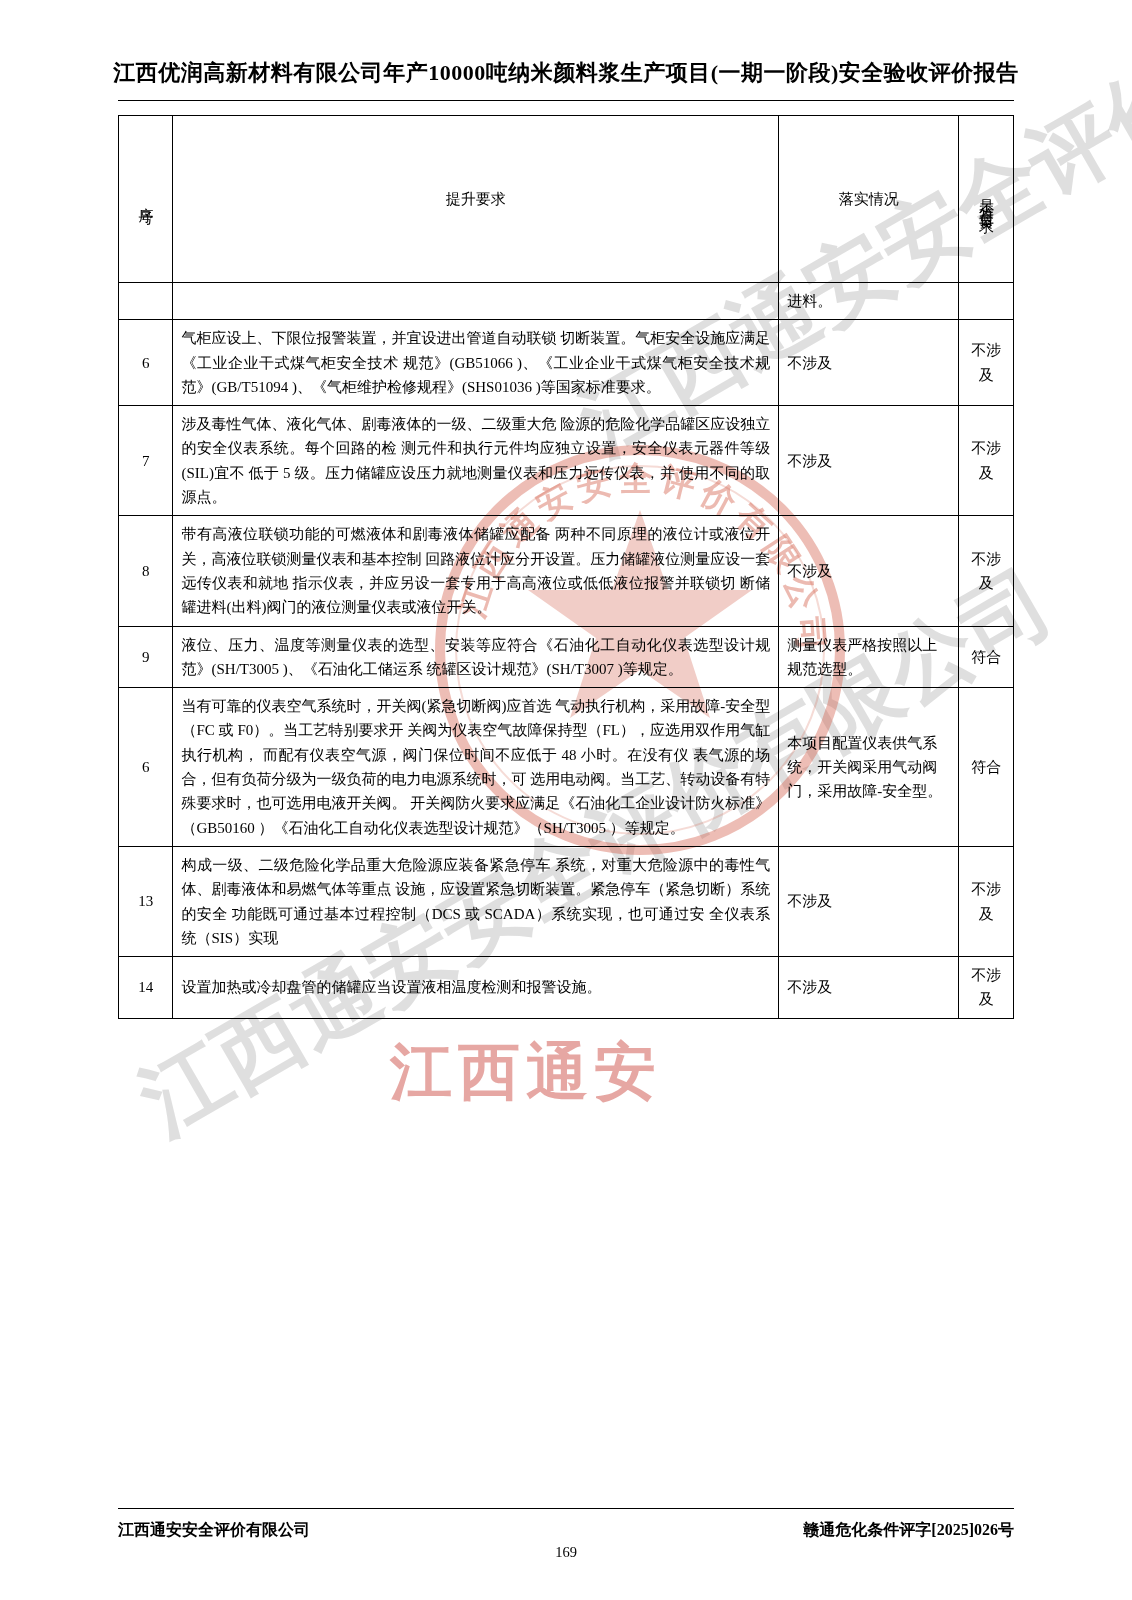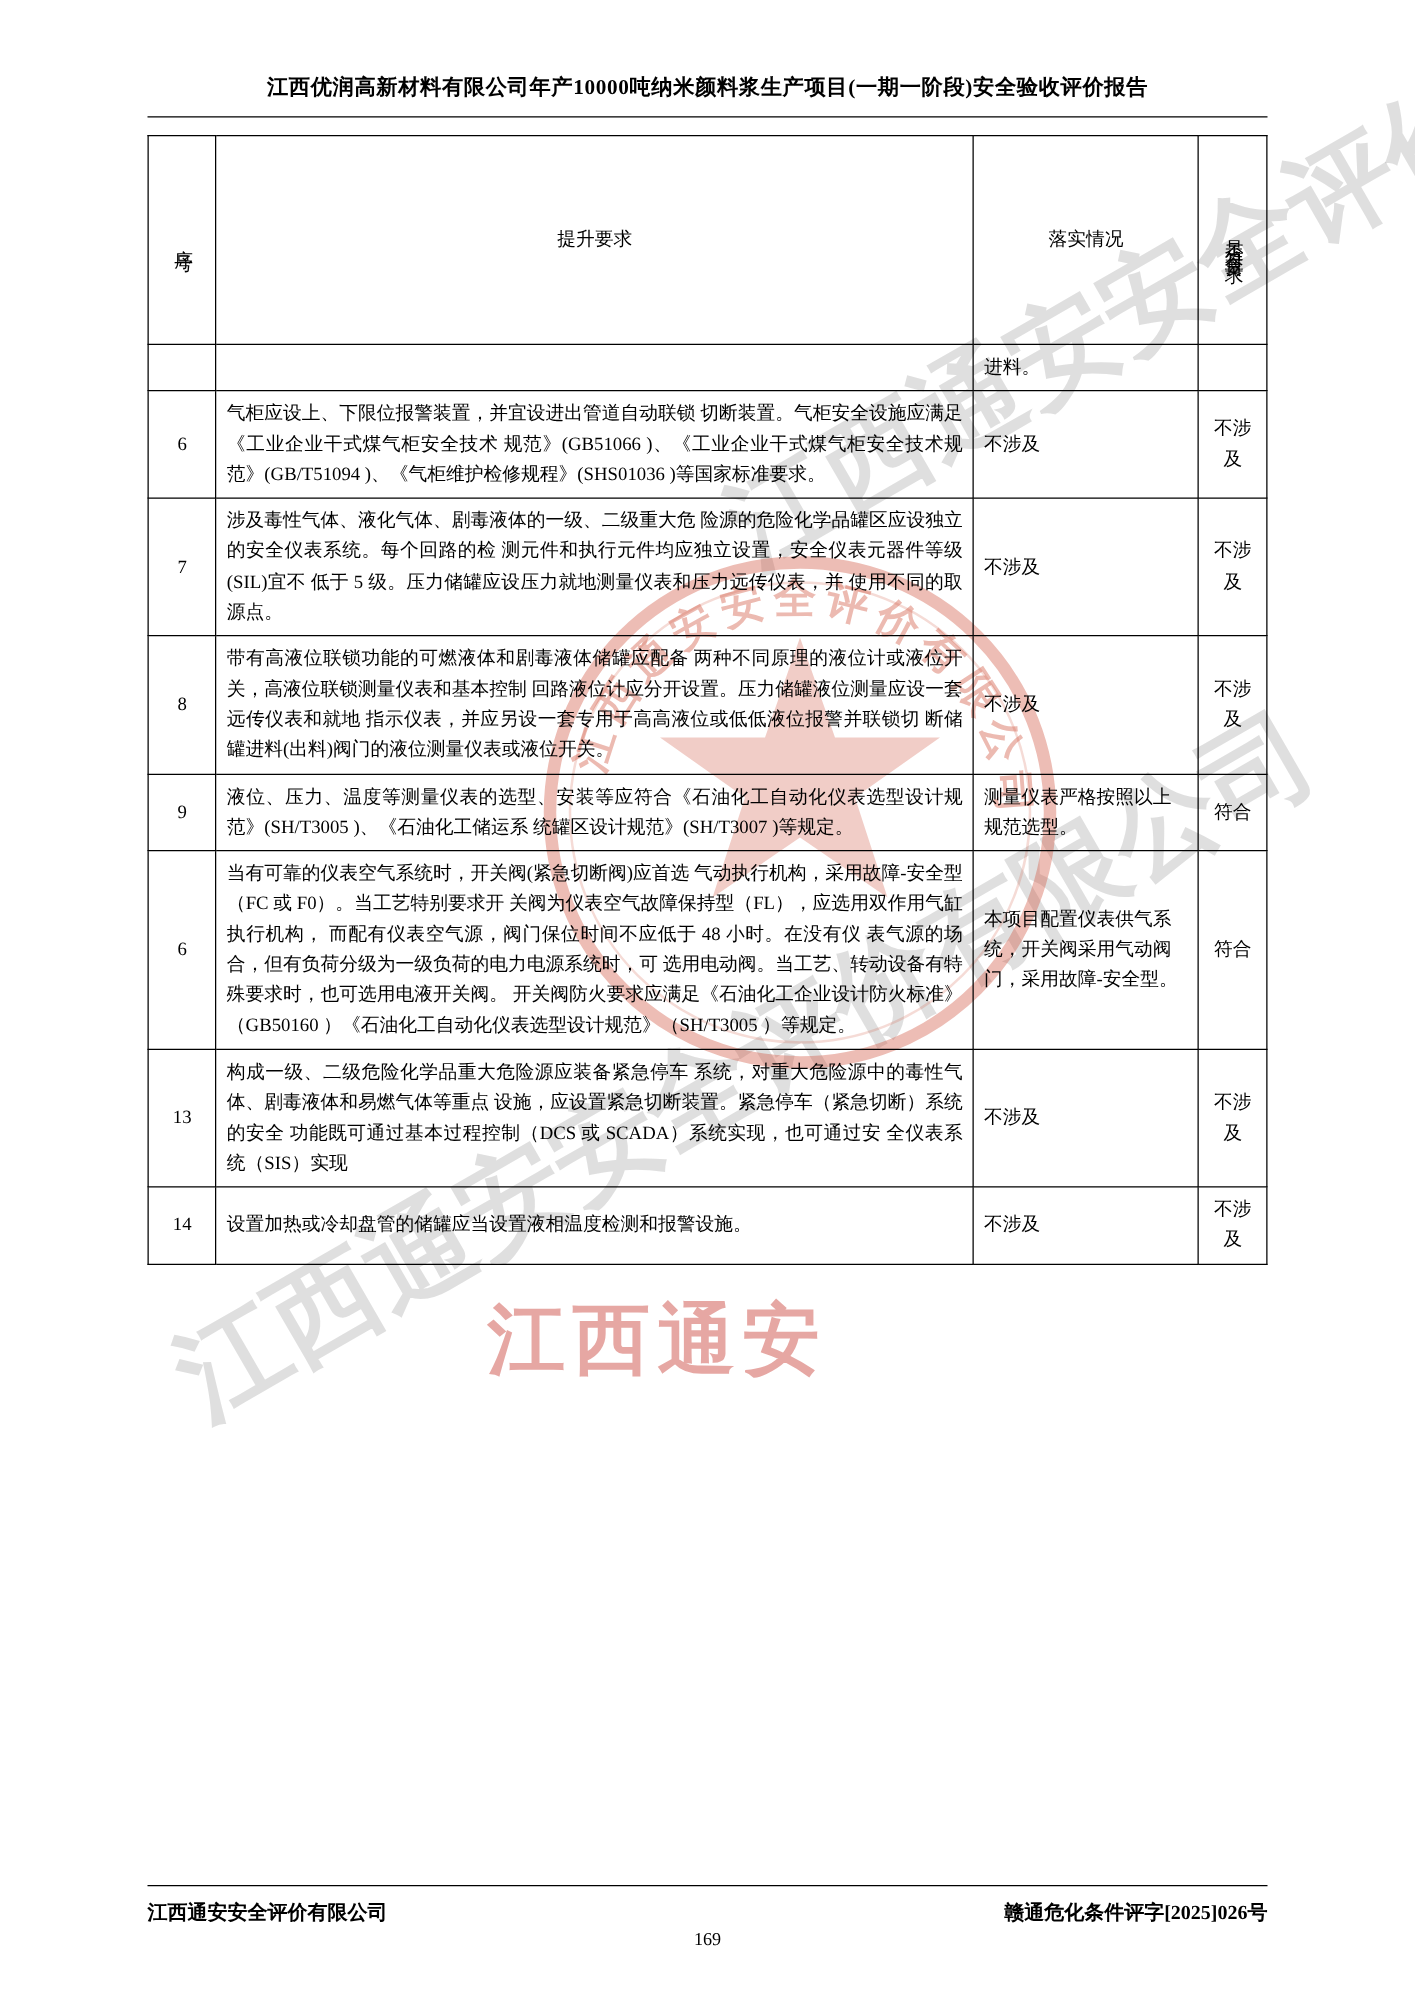--- a/index.html
+++ b/index.html
@@ -69,21 +69,21 @@
     pointer-events: none;
     font-family: "Liberation Serif", serif;
     text-align: right;
   }
 
   
   .header {
     position: relative;
     z-index: 2;
     text-align: center;
-    font-size: 17px;
+    font-size: 22px;
     font-weight: bold;
     padding-top: 58px;
     letter-spacing: 0.5px;
   }
   .header-rule {
     position: relative;
     z-index: 2;
     margin: 12px 118px 0 118px;
     border-bottom: 1px solid #000;
   }

